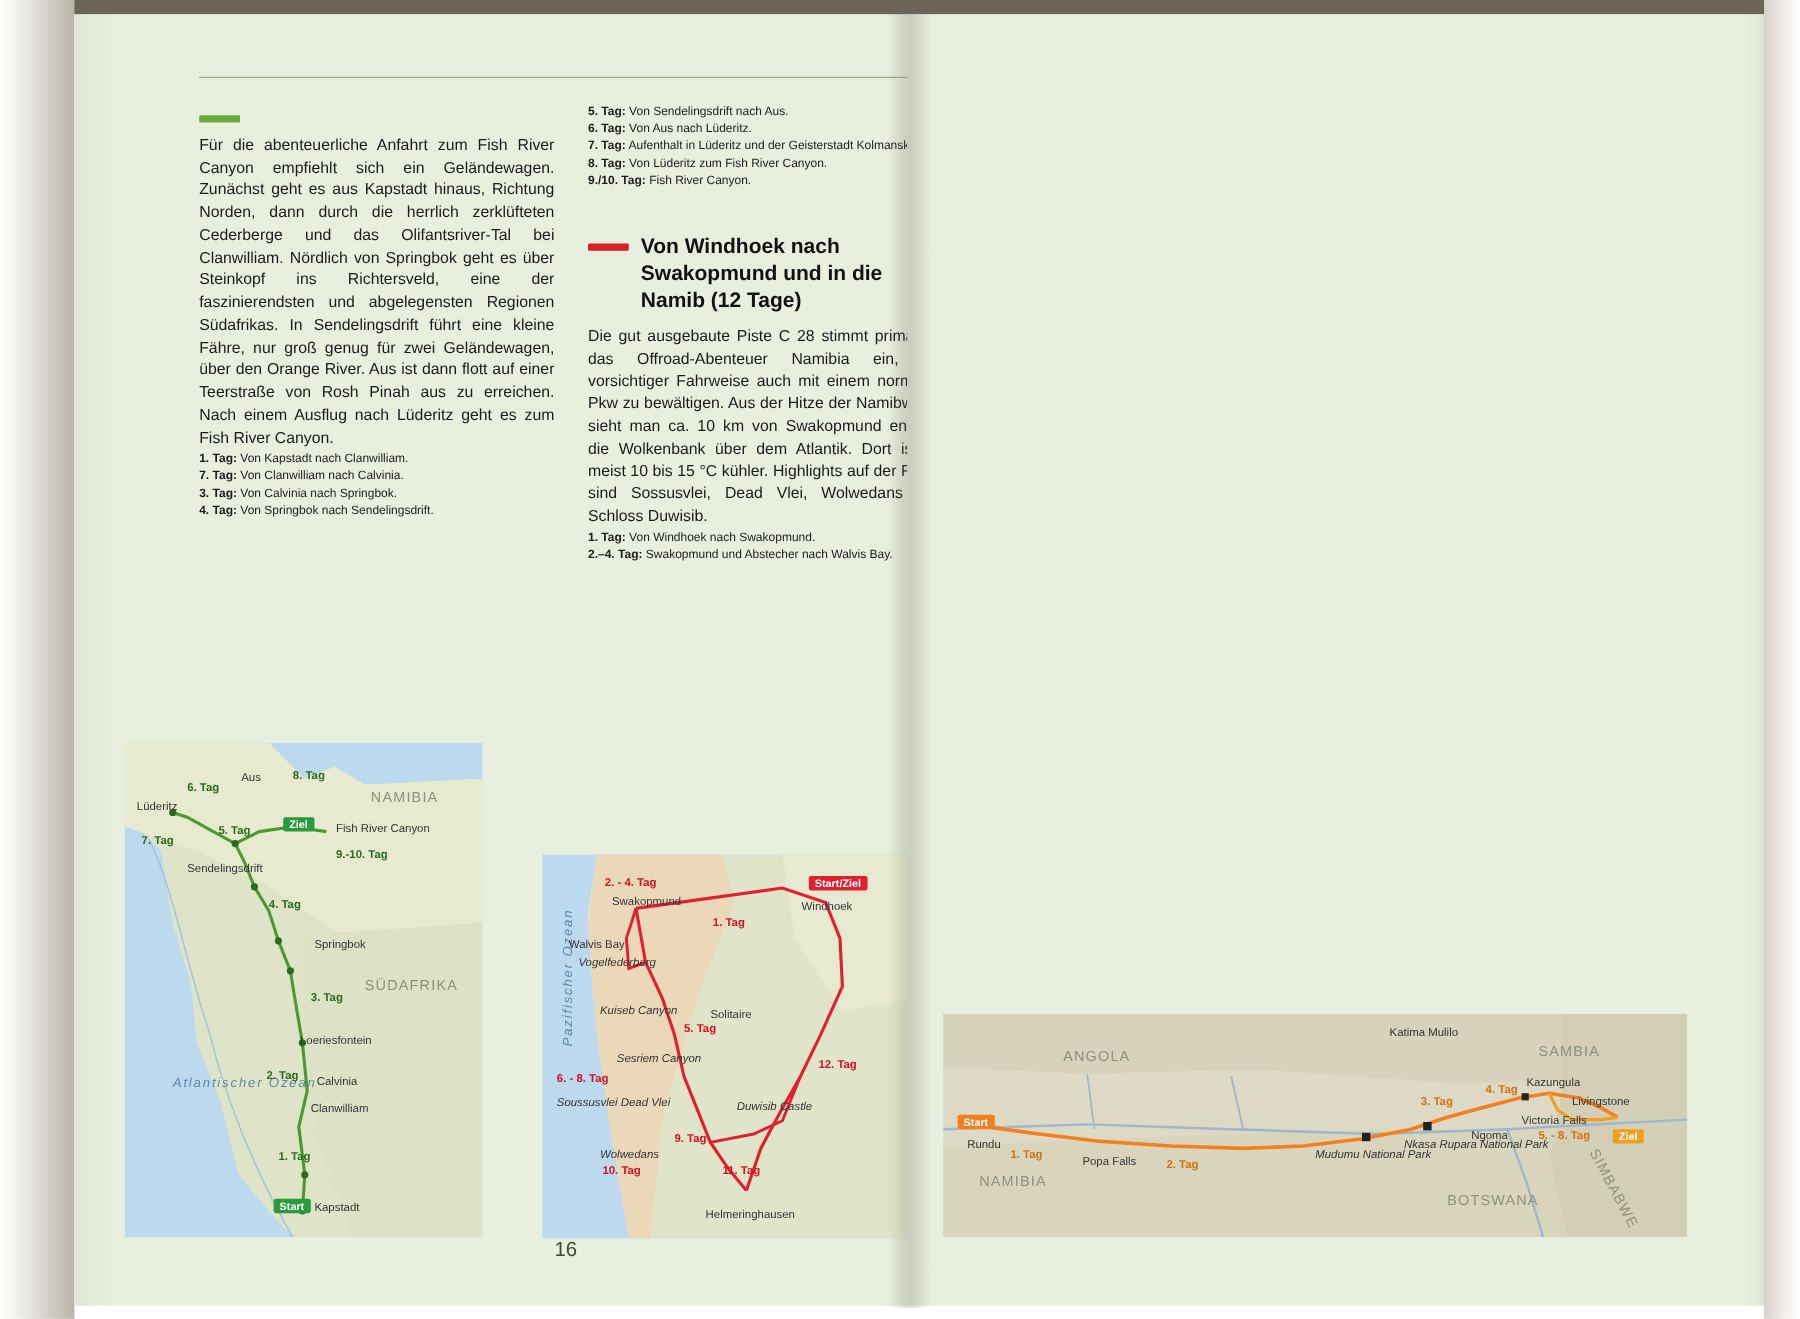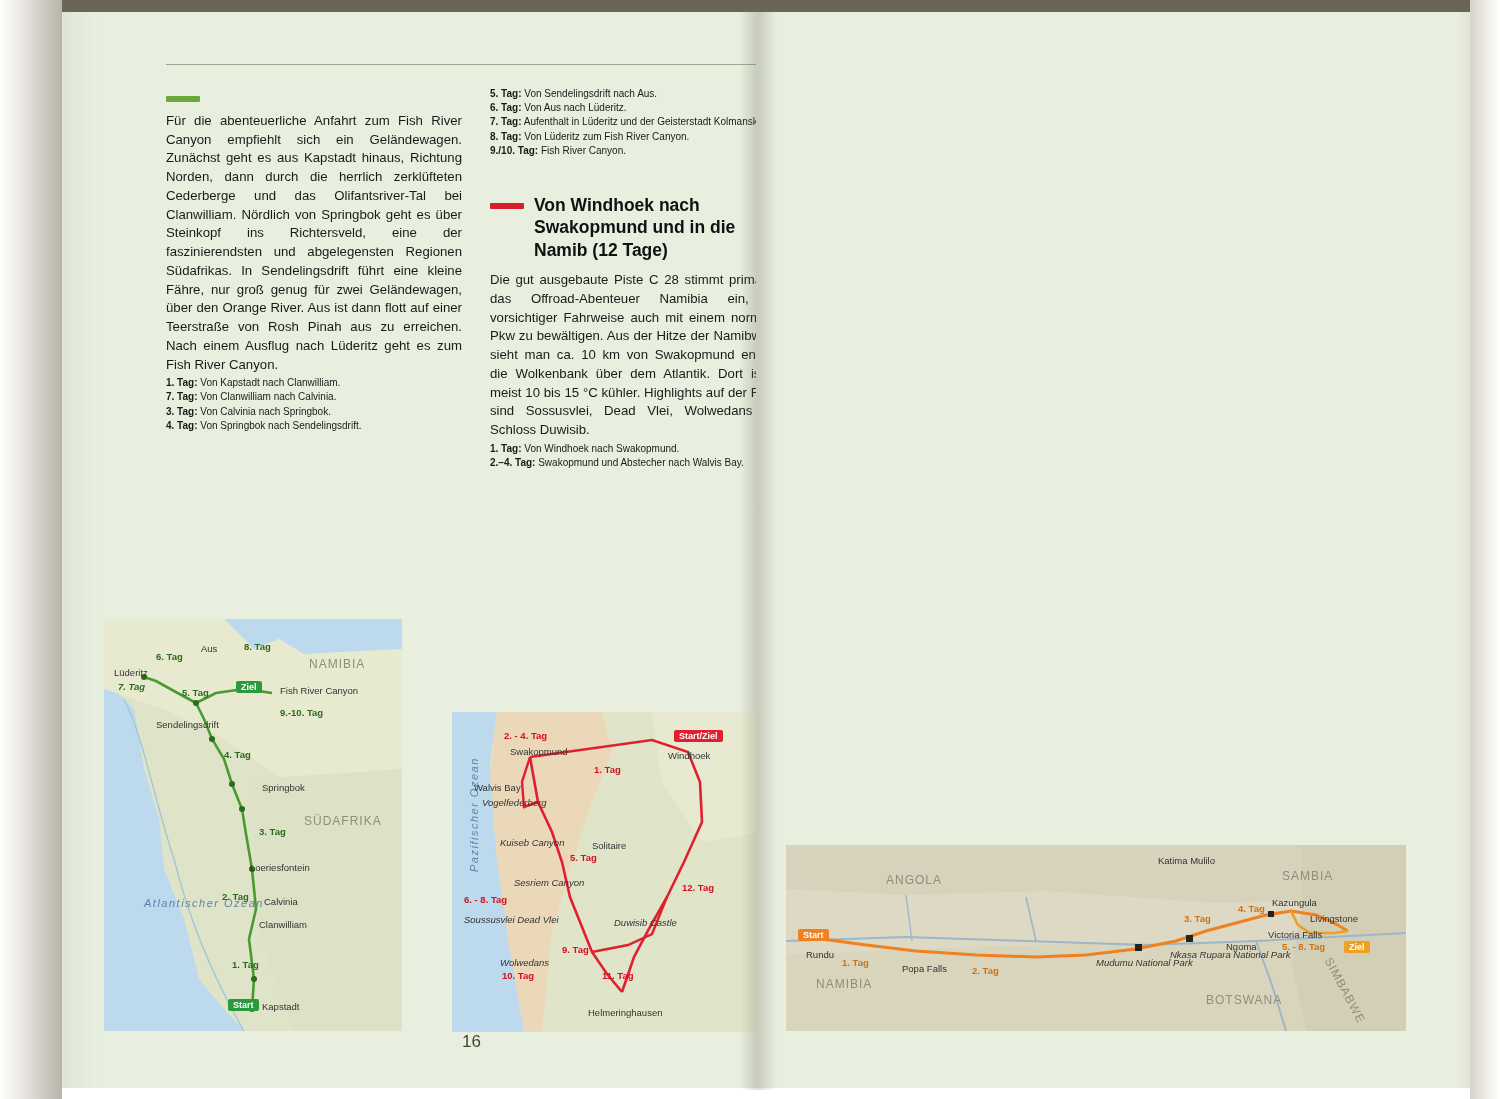--- a/index.html
+++ b/index.html
@@ -244,21 +244,21 @@
       <span class="maplbl country" style="left:200px; top:195px;">SÜDAFRIKA</span>
       <span class="maplbl" style="left:10px; top:48px;">Lüderitz</span>
       <span class="maplbl" style="left:97px; top:24px;">Aus</span>
       <span class="maplbl" style="left:176px; top:66px;">Fish River Canyon</span>
       <span class="maplbl" style="left:52px; top:100px;">Sendelingsdrift</span>
       <span class="maplbl" style="left:158px; top:163px;">Springbok</span>
       <span class="maplbl" style="left:146px; top:243px;">Loeriesfontein</span>
       <span class="maplbl" style="left:160px; top:277px;">Calvinia</span>
       <span class="maplbl" style="left:155px; top:300px;">Clanwilliam</span>
       <span class="maplbl" style="left:158px; top:382px;">Kapstadt</span>
-      <span class="tag" style="left:14px; top:62px; color:#2a6b1c;font-style:italic;">7. Tag</span>
+      <span class="tag" style="left:14px; top:76px; color:#2a6b1c;">7. Tag</span>
       <span class="tag" style="left:52px; top:32px; color:#2a6b1c;">6. Tag</span>
       <span class="tag" style="left:140px; top:22px; color:#2a6b1c;">8. Tag</span>
       <span class="tag" style="left:176px; top:88px; color:#2a6b1c;">9.-10. Tag</span>
       <span class="tag" style="left:78px; top:68px; color:#2a6b1c;">5. Tag</span>
       <span class="tag" style="left:120px; top:130px; color:#2a6b1c;">4. Tag</span>
       <span class="tag" style="left:155px; top:207px; color:#2a6b1c;">3. Tag</span>
       <span class="tag" style="left:118px; top:272px; color:#2a6b1c;">2. Tag</span>
       <span class="tag" style="left:128px; top:340px; color:#2a6b1c;">1. Tag</span>
       <span class="badge" style="left:132px; top:62px; background:#2a9b3c;">Ziel</span>
       <span class="badge" style="left:124px; top:380px; background:#2a9b3c;">Start</span>

